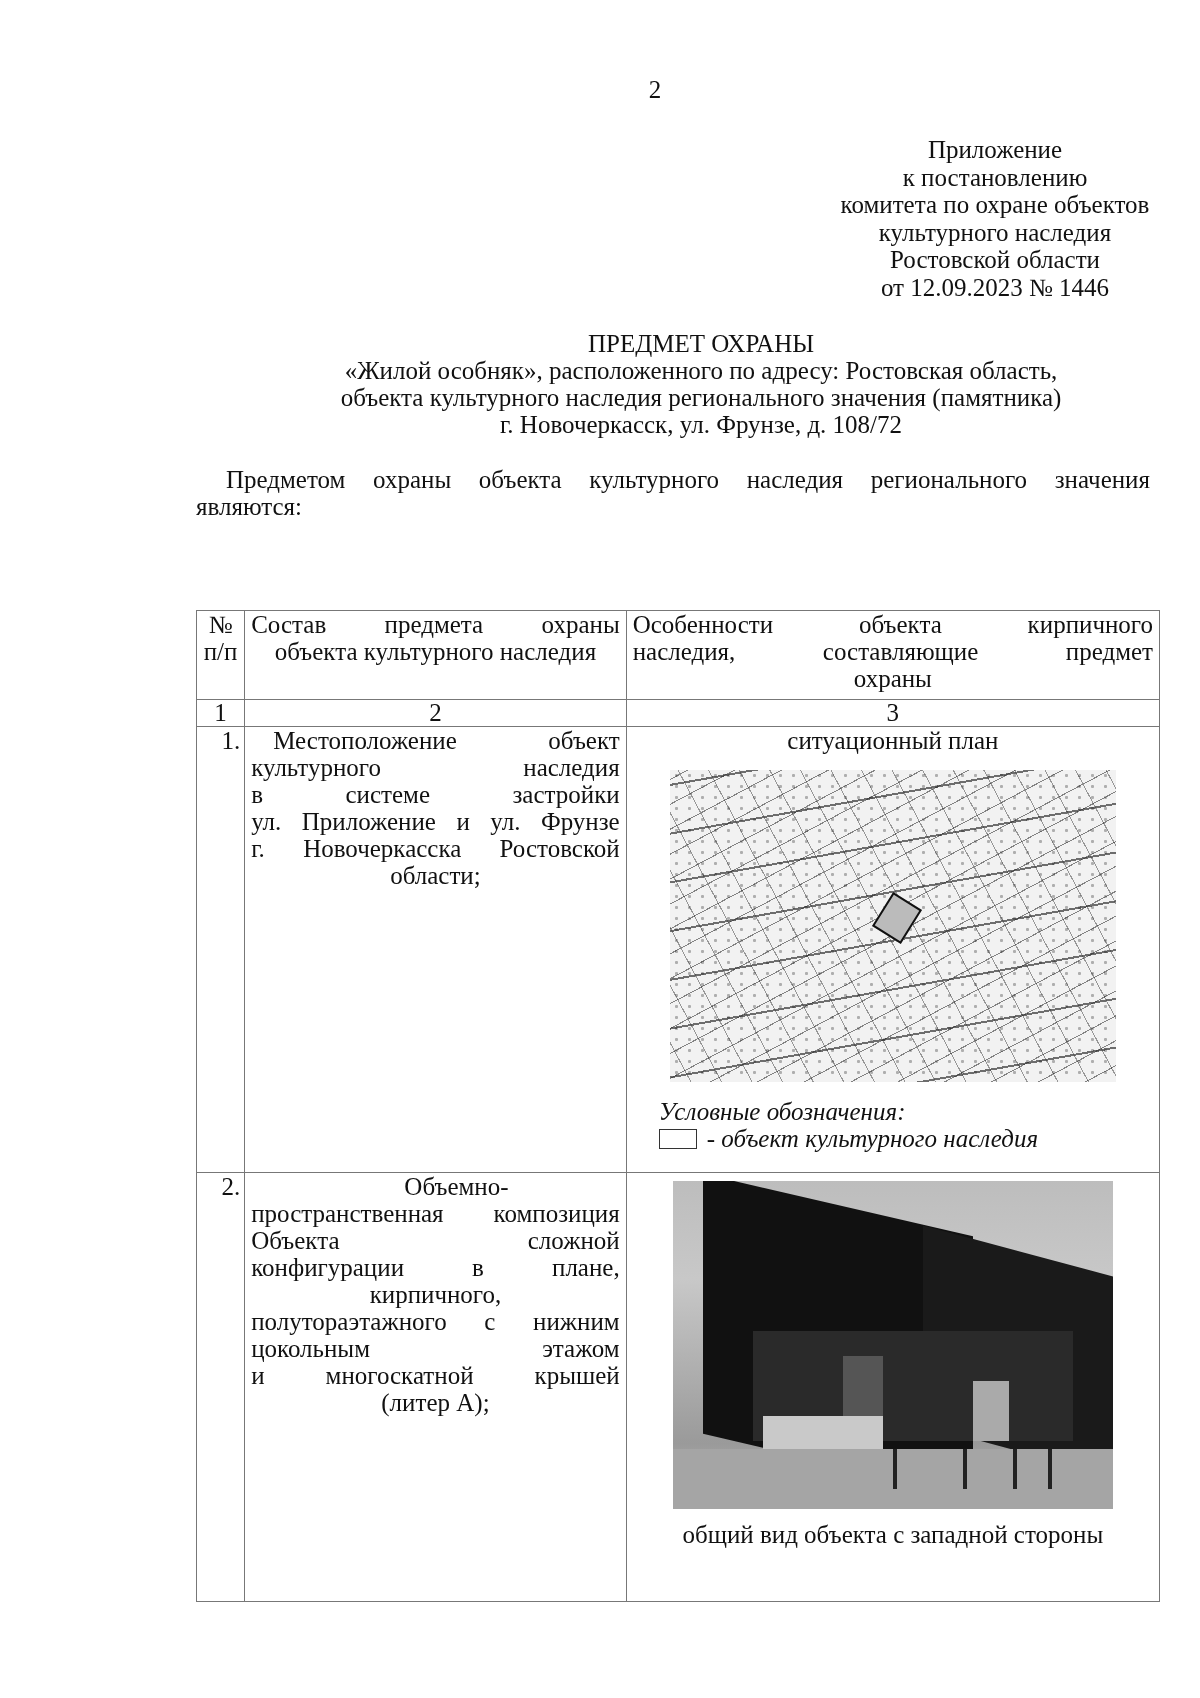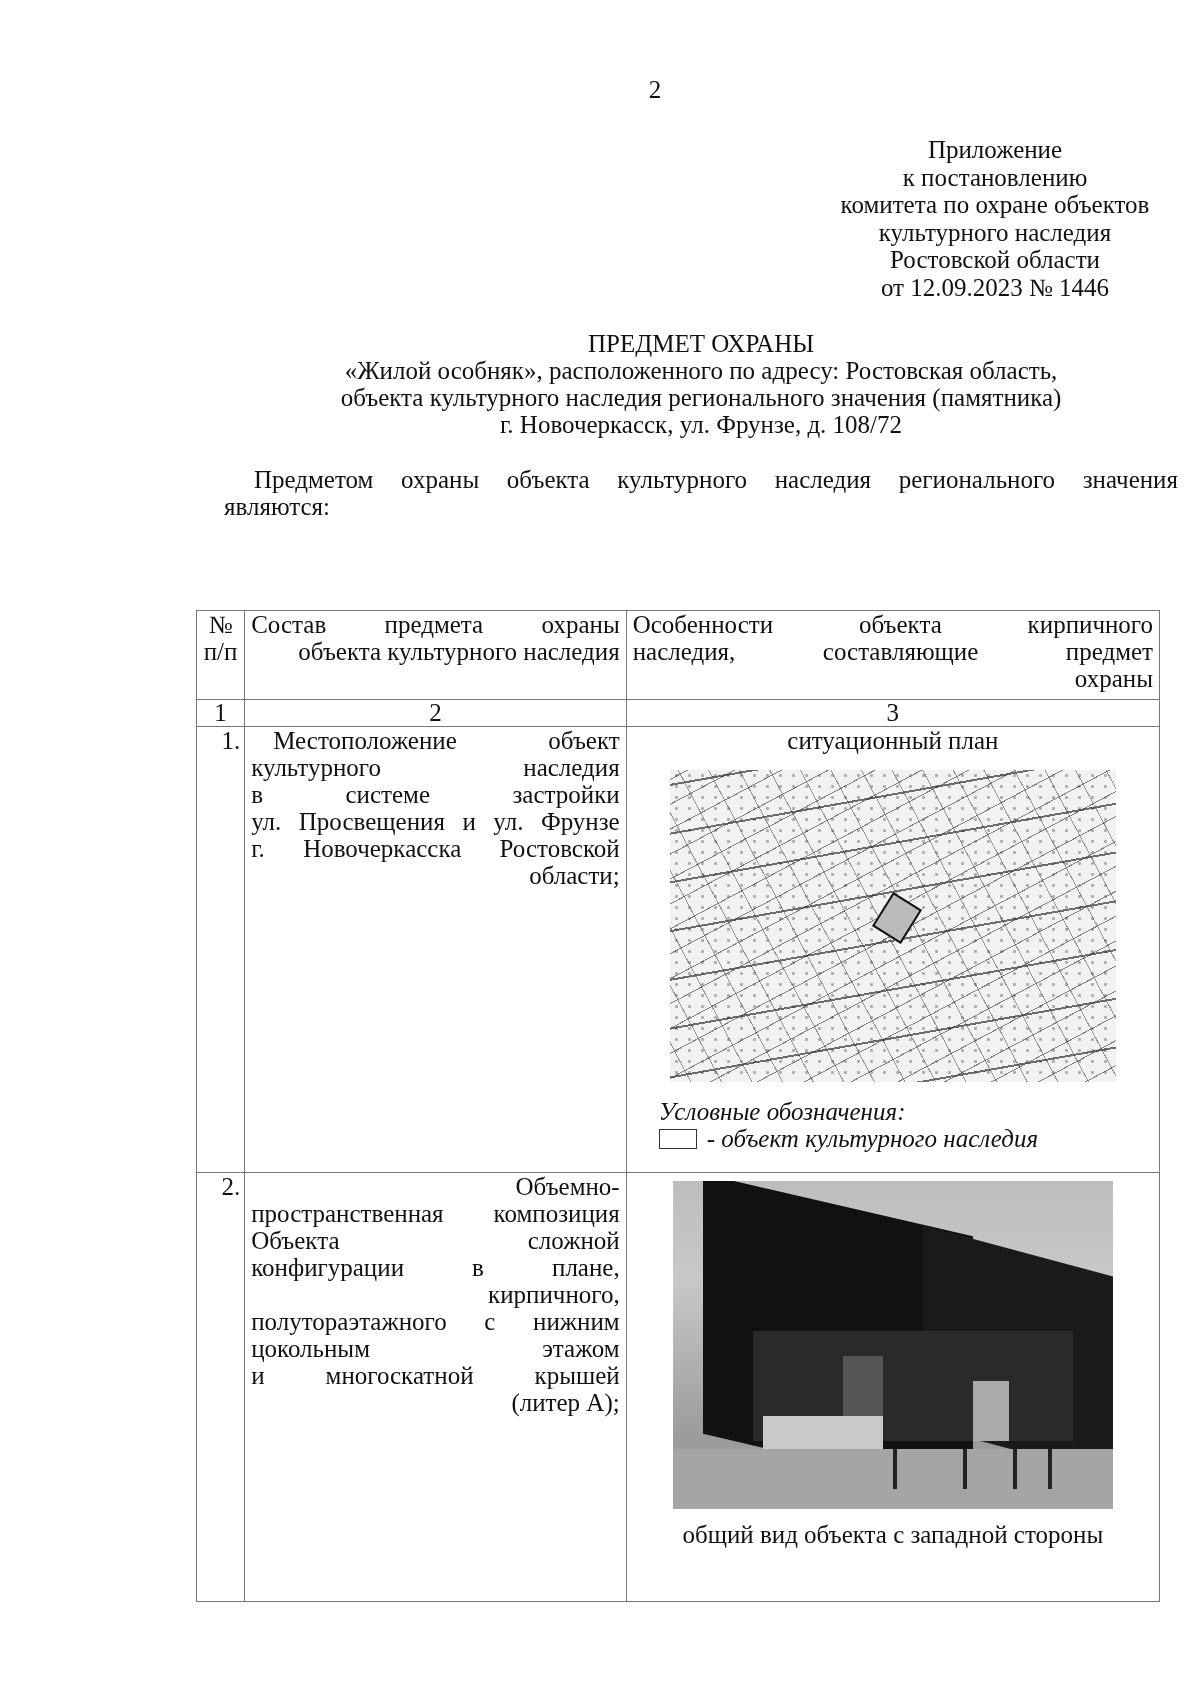--- a/index.html
+++ b/index.html
@@ -6,37 +6,37 @@
   body {
     width: 1200px; height: 1698px; position: relative; overflow: hidden;
     font-family: "Liberation Serif", "DejaVu Serif", serif;
     color: #111; font-size: 25px; line-height: 27px;
   }
   .page-num { position: absolute; top: 76px; left: 0; width: 1310px; text-align: center; }
   .appendix { position: absolute; top: 136px; left: 760px; width: 470px; text-align: center; line-height: 27.5px; }
   .appendix div { white-space: nowrap; }
   .title-block { position: absolute; top: 330px; left: 196px; width: 1010px; text-align: center; line-height: 27px; }
   .title-block div { white-space: nowrap; }
-  .intro { position: absolute; top: 466px; left: 196px; width: 954px; text-align: justify; line-height: 27px; text-indent: 30px; margin-left: 28px; }
+  .intro { position: absolute; top: 466px; left: 196px; width: 954px; text-align: justify; line-height: 27px; text-indent: 30px; }
   .intro .ln { display: block; text-align: justify; text-align-last: justify; text-indent: 0; }
   .intro .ln.first { padding-left: 30px; }
   .intro .ln.last { text-align-last: left; }
 
   table.main {
     position: absolute; top: 610px; left: 196px; width: 964px;
     border-collapse: collapse; table-layout: fixed;
   }
   table.main td { border: 1.5px solid #777; vertical-align: top; padding: 0 6px; }
   .c1 { width: 47px; }
   .c2 { width: 372px; }
   .c3 { width: 520px; }
   .hdr td { height: 88px; }
   .hdr .num { text-align: center; padding: 0; }
   .j { display: block; text-align: justify; text-align-last: justify; }
-  .jl { display: block; text-align: right; }
+  .jl { display: block; text-align: center; }
   .colnums td { text-align: center; height: 26px; line-height: 26px; border-top: 1.5px solid #222; }
   .row1 td { height: 445px; }
   .row2 td { height: 428px; }
   .rnum { text-align: right; padding-right: 4px !important; }
   .indent { padding-left: 22px; }
   .indent2 { padding-left: 42px; }
   .center { text-align: center; }
   .map {
     margin: 16px auto 0 auto; width: 446px; height: 312px; position: relative;
     background-color: #f2f2f2;
@@ -119,21 +119,21 @@
     <td>1</td>
     <td>2</td>
     <td>3</td>
   </tr>
   <tr class="row1">
     <td class="rnum">1.</td>
     <td>
       <span class="j indent">Местоположение объект</span>
       <span class="j">культурного наследия</span>
       <span class="j">в системе застройки</span>
-      <span class="j">ул. Просвещения и ул. Фрунзе</span>
+      <span class="j">ул. Приложение и ул. Фрунзе</span>
       <span class="j">г. Новочеркасска Ростовской</span>
       <span class="jl">области;</span>
     </td>
     <td>
       <div class="center">ситуационный план</div>
       <div class="map">
         <div class="obj"></div>
       </div>
       <div class="legend">
         <div>Условные обозначения:</div>

